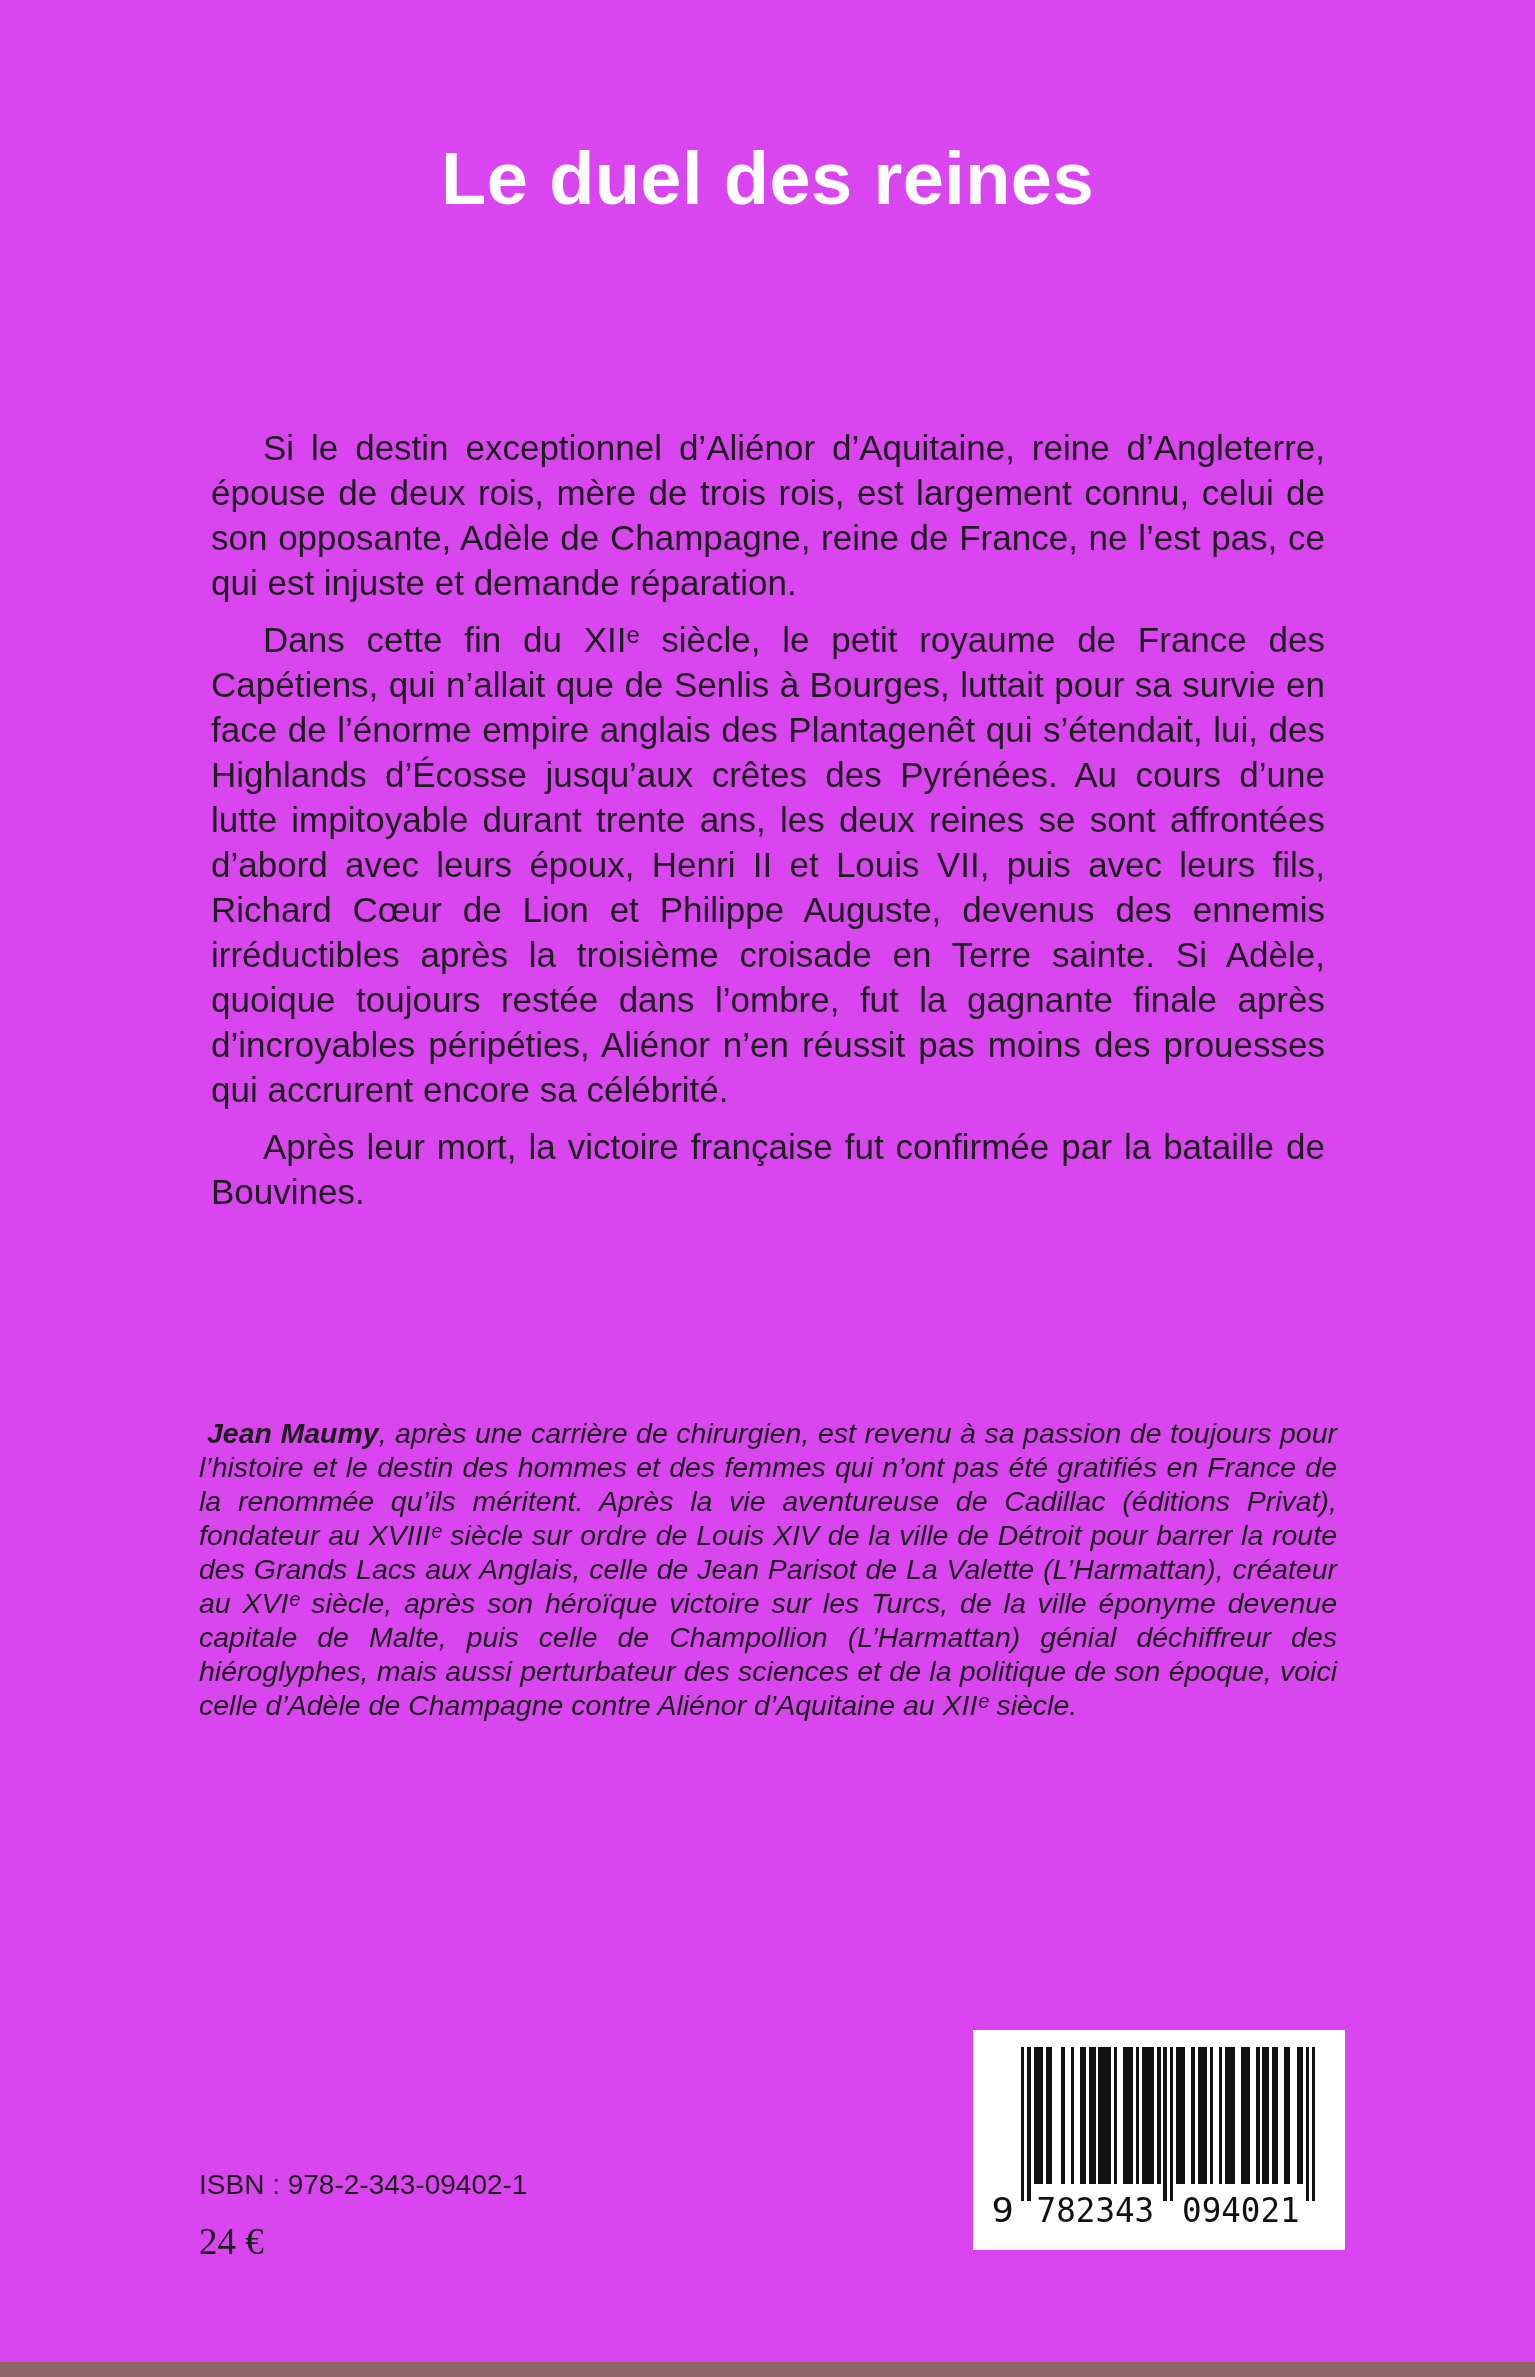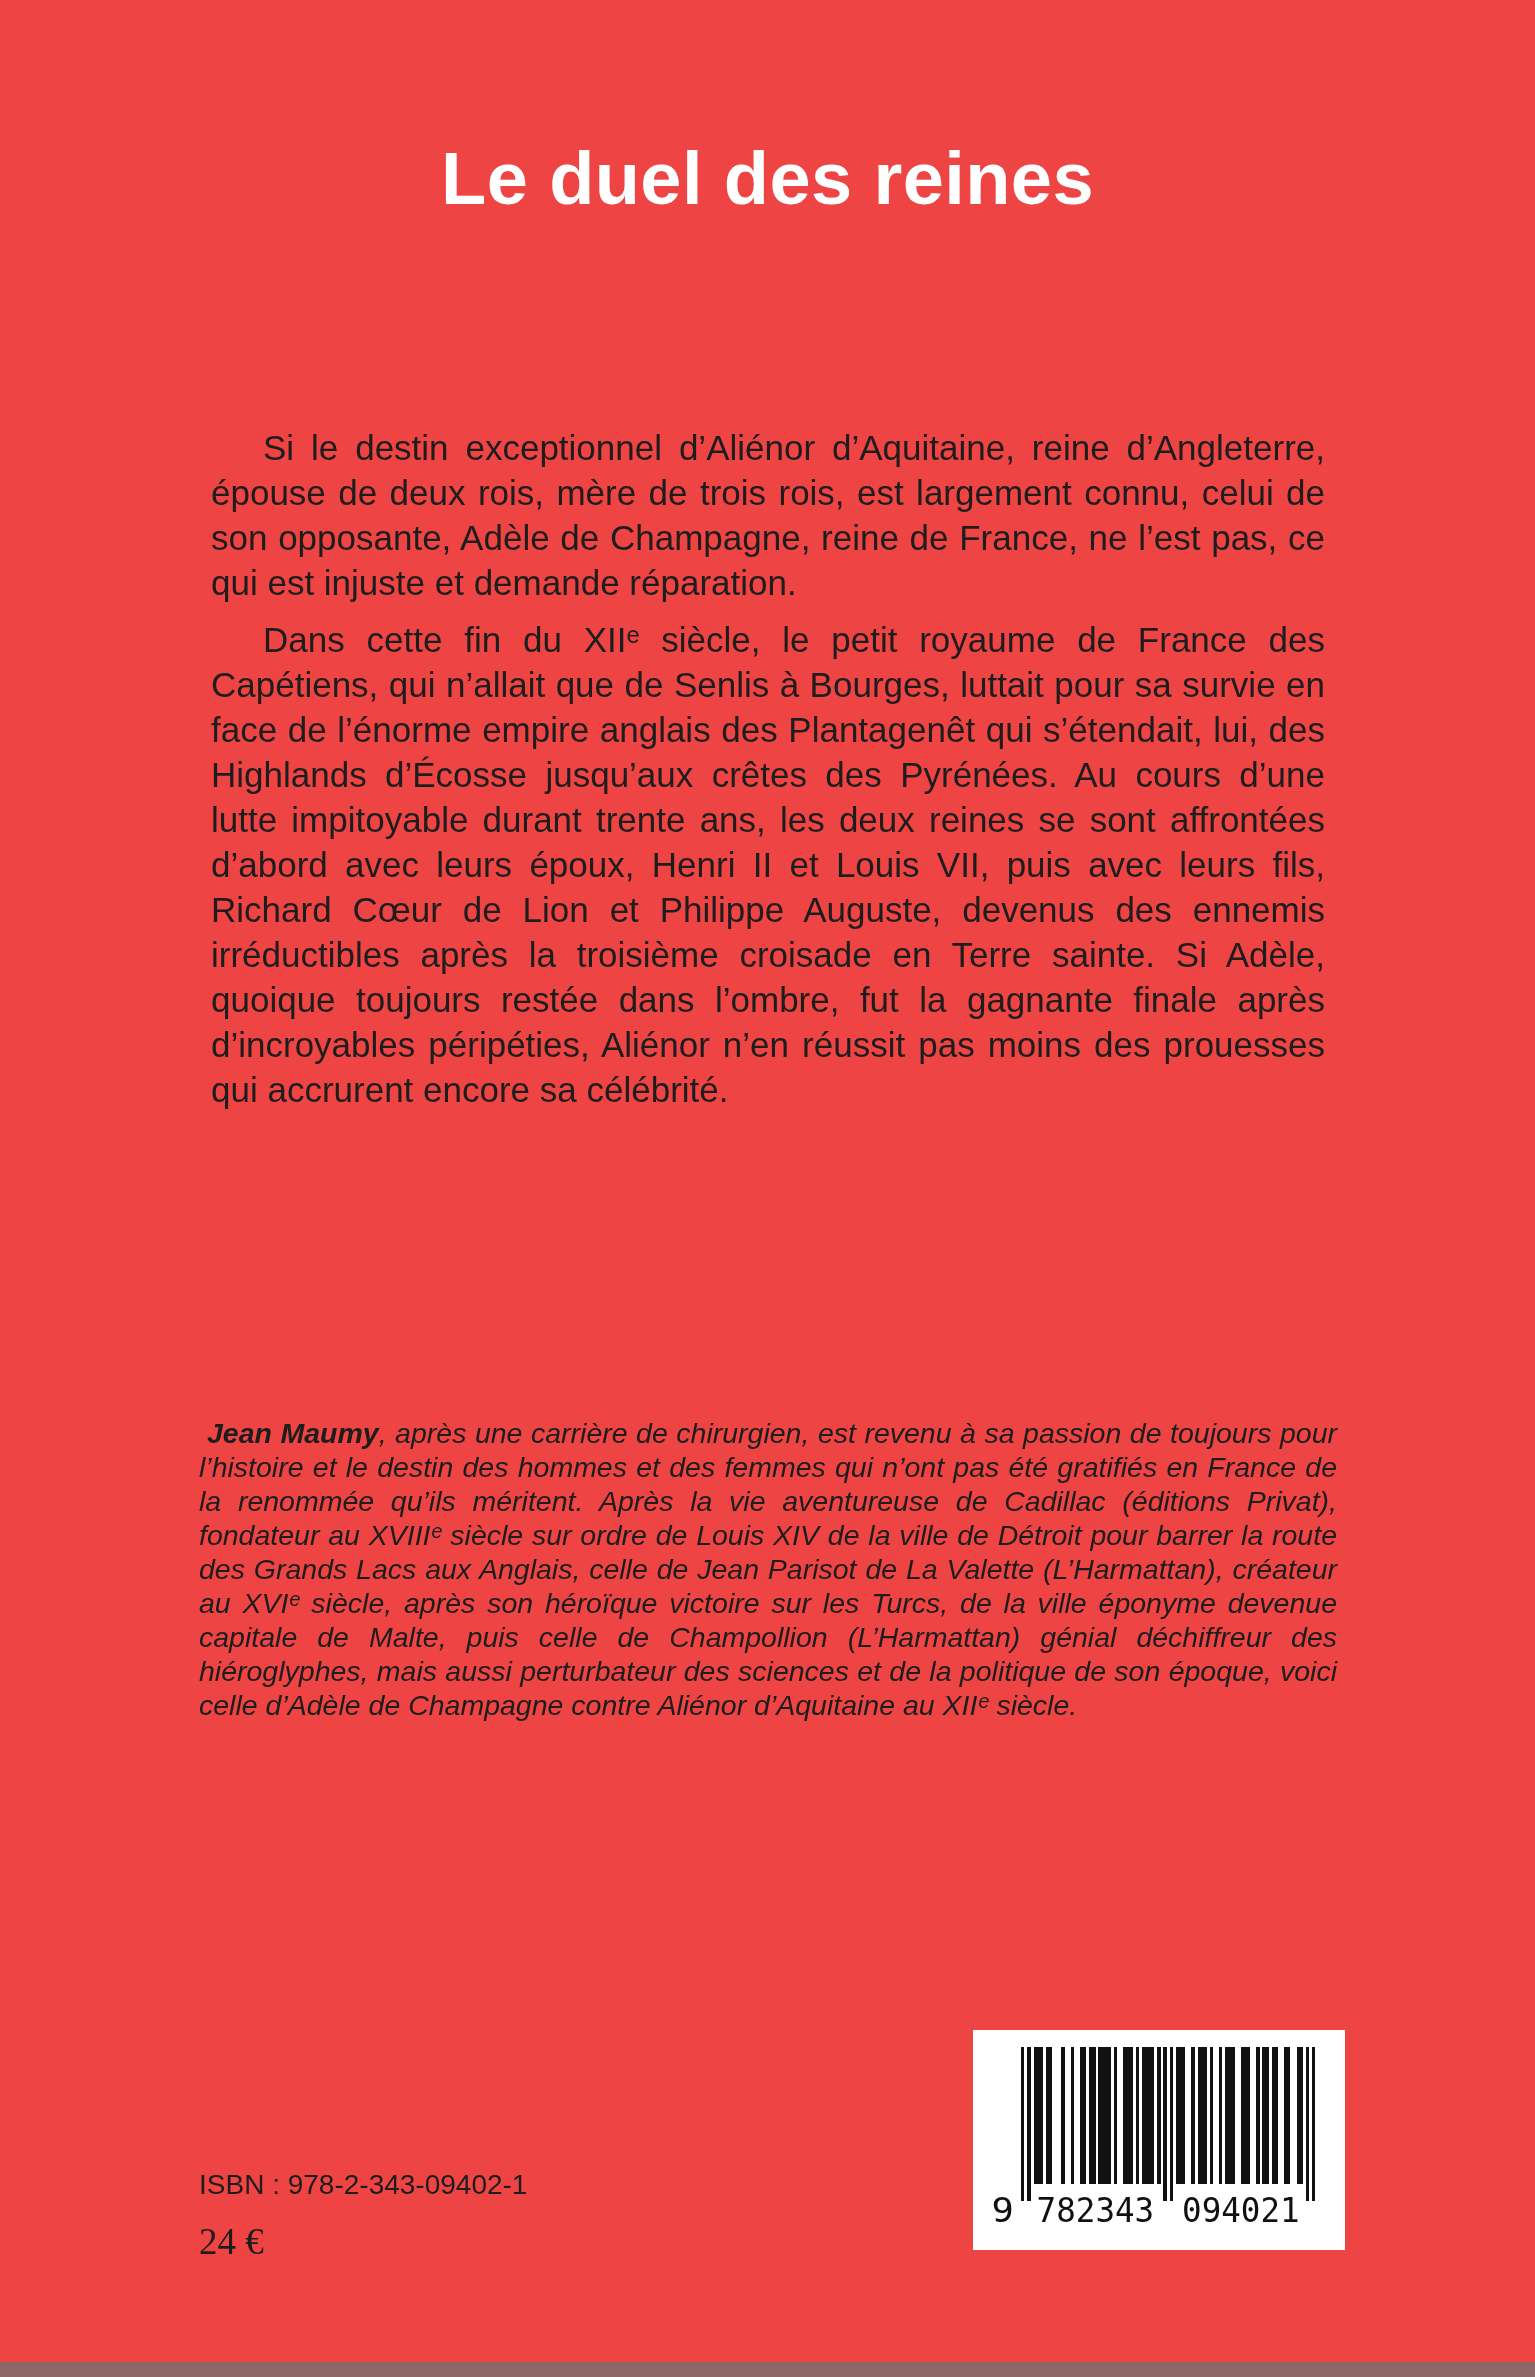--- a/index.html
+++ b/index.html
@@ -3,21 +3,21 @@
 <meta charset="utf-8">
 <style>
   html, body { margin: 0; padding: 0; }
   body {
     width: 1535px; height: 2377px;
     background: #b18078;
     position: relative;
     overflow: hidden;
     font-family: "Liberation Sans", sans-serif;
   }
-  .cover { position: absolute; inset: 0; background: #ef4444; }
+  .cover { position: absolute; inset: 0; background: #d946ef; }
 
   .title {
     position: absolute;
     top: 136px; left: 0; width: 100%;
     margin: 0;
     text-align: center;
     color: #ffffff;
     font-size: 74px;
     font-weight: bold;
     letter-spacing: 0.4px;
@@ -85,20 +85,21 @@
 </head>
 <body>
 
 <div class="cover">
 
   <h1 class="title">Le duel des reines</h1>
 
   <div class="synopsis">
     <p>Si le destin exceptionnel d’Aliénor d’Aquitaine, reine d’Angleterre, épouse de deux rois, mère de trois rois, est largement connu, celui de son opposante, Adèle de Champagne, reine de France, ne l’est pas, ce qui est injuste et demande réparation.</p>
     <p>Dans cette fin du XIIᵉ siècle, le petit royaume de France des Capétiens, qui n’allait que de Senlis à Bourges, luttait pour sa survie en face de l’énorme empire anglais des Plantagenêt qui s’étendait, lui, des Highlands d’Écosse jusqu’aux crêtes des Pyrénées. Au cours d’une lutte impitoyable durant trente ans, les deux reines se sont affrontées d’abord avec leurs époux, Henri II et Louis VII, puis avec leurs fils, Richard Cœur de Lion et Philippe Auguste, devenus des ennemis irréductibles après la troisième croisade en Terre sainte. Si Adèle, quoique toujours restée dans l’ombre, fut la gagnante finale après d’incroyables péripéties, Aliénor n’en réussit pas moins des prouesses qui accrurent encore sa célébrité.</p>
+    <p>Après leur mort, la victoire française fut confirmée par la bataille de Bouvines.</p>
   </div>
 
   <div class="bio">
     <span class="author">Jean Maumy</span><span>, après une carrière de chirurgien, est revenu à sa passion de toujours pour l’histoire et le destin des hommes et des femmes qui n’ont pas été gratifiés en France de la renommée qu’ils méritent. Après la vie aventureuse de Cadillac (éditions Privat), fondateur au XVIIIᵉ siècle sur ordre de Louis XIV de la ville de Détroit pour barrer la route des Grands Lacs aux Anglais, celle de Jean Parisot de La Valette (L’Harmattan), créateur au XVIᵉ siècle, après son héroïque victoire sur les Turcs, de la ville éponyme devenue capitale de Malte, puis celle de Champollion (L’Harmattan) génial déchiffreur des hiéroglyphes, mais aussi perturbateur des sciences et de la politique de son époque, voici celle d’Adèle de Champagne contre Aliénor d’Aquitaine au XIIᵉ siècle.</span>
   </div>
 
 
   <div class="isbn">ISBN : 978-2-343-09402-1</div>
 
   <div class="price">24 €</div>

